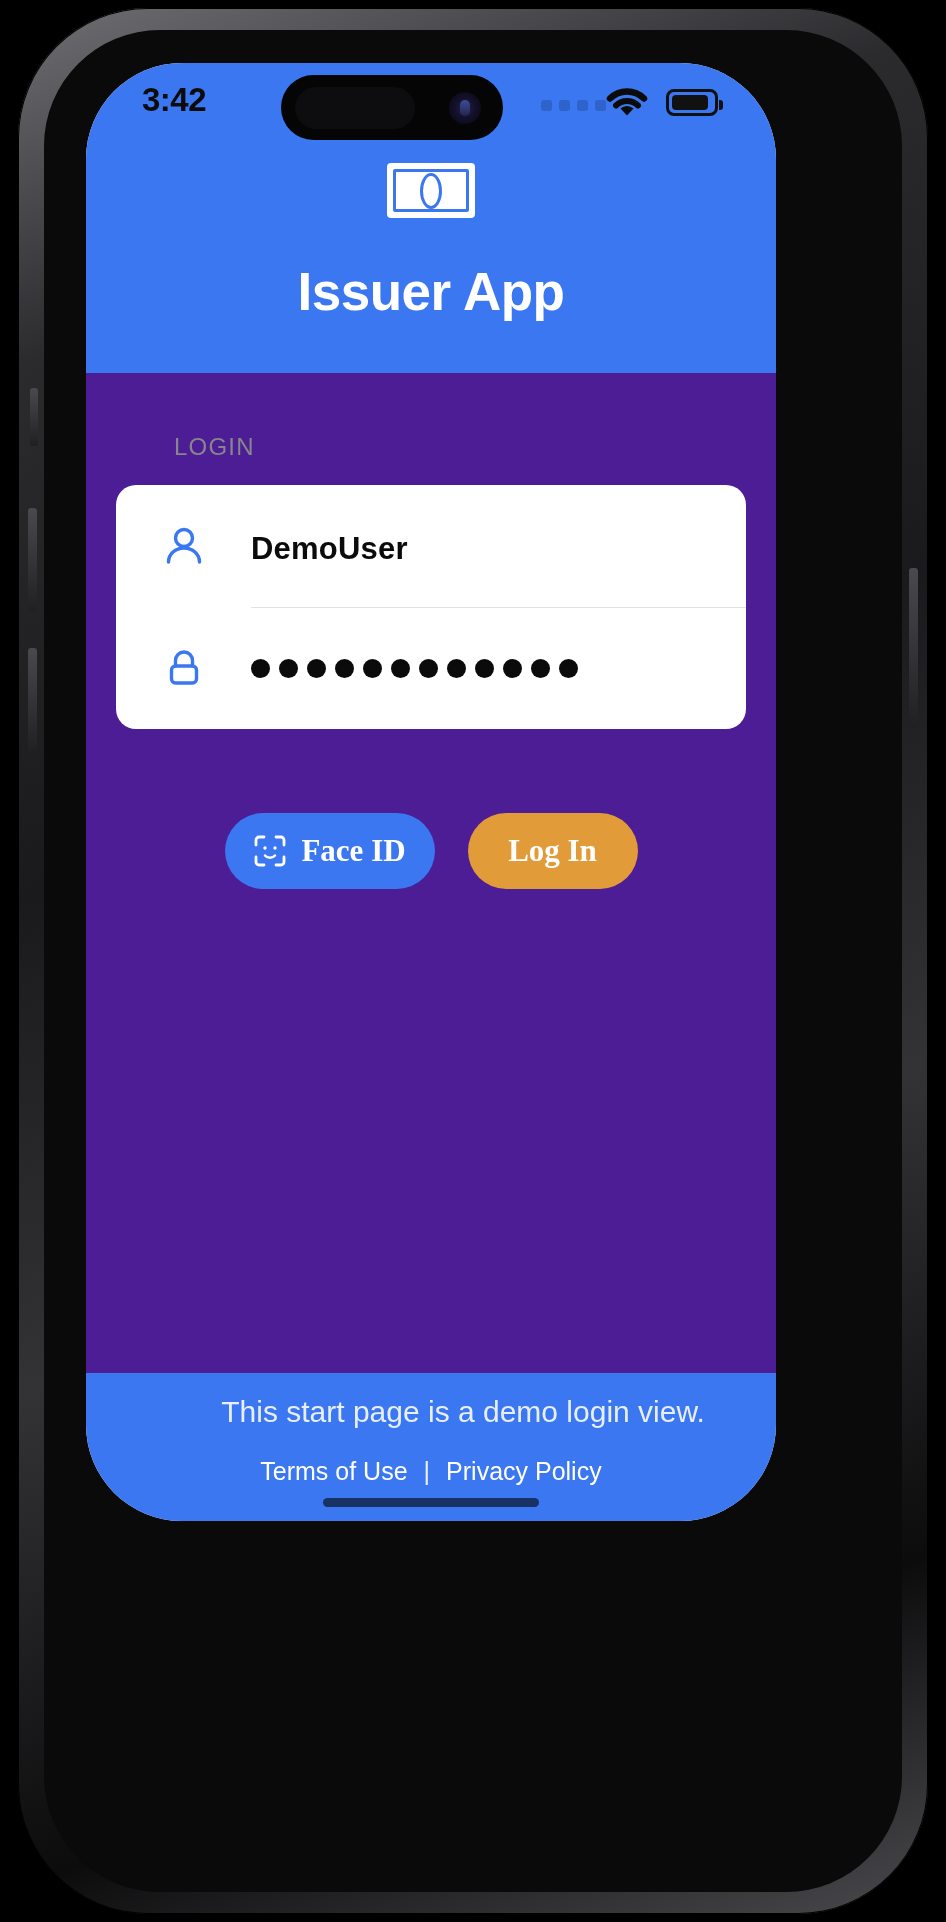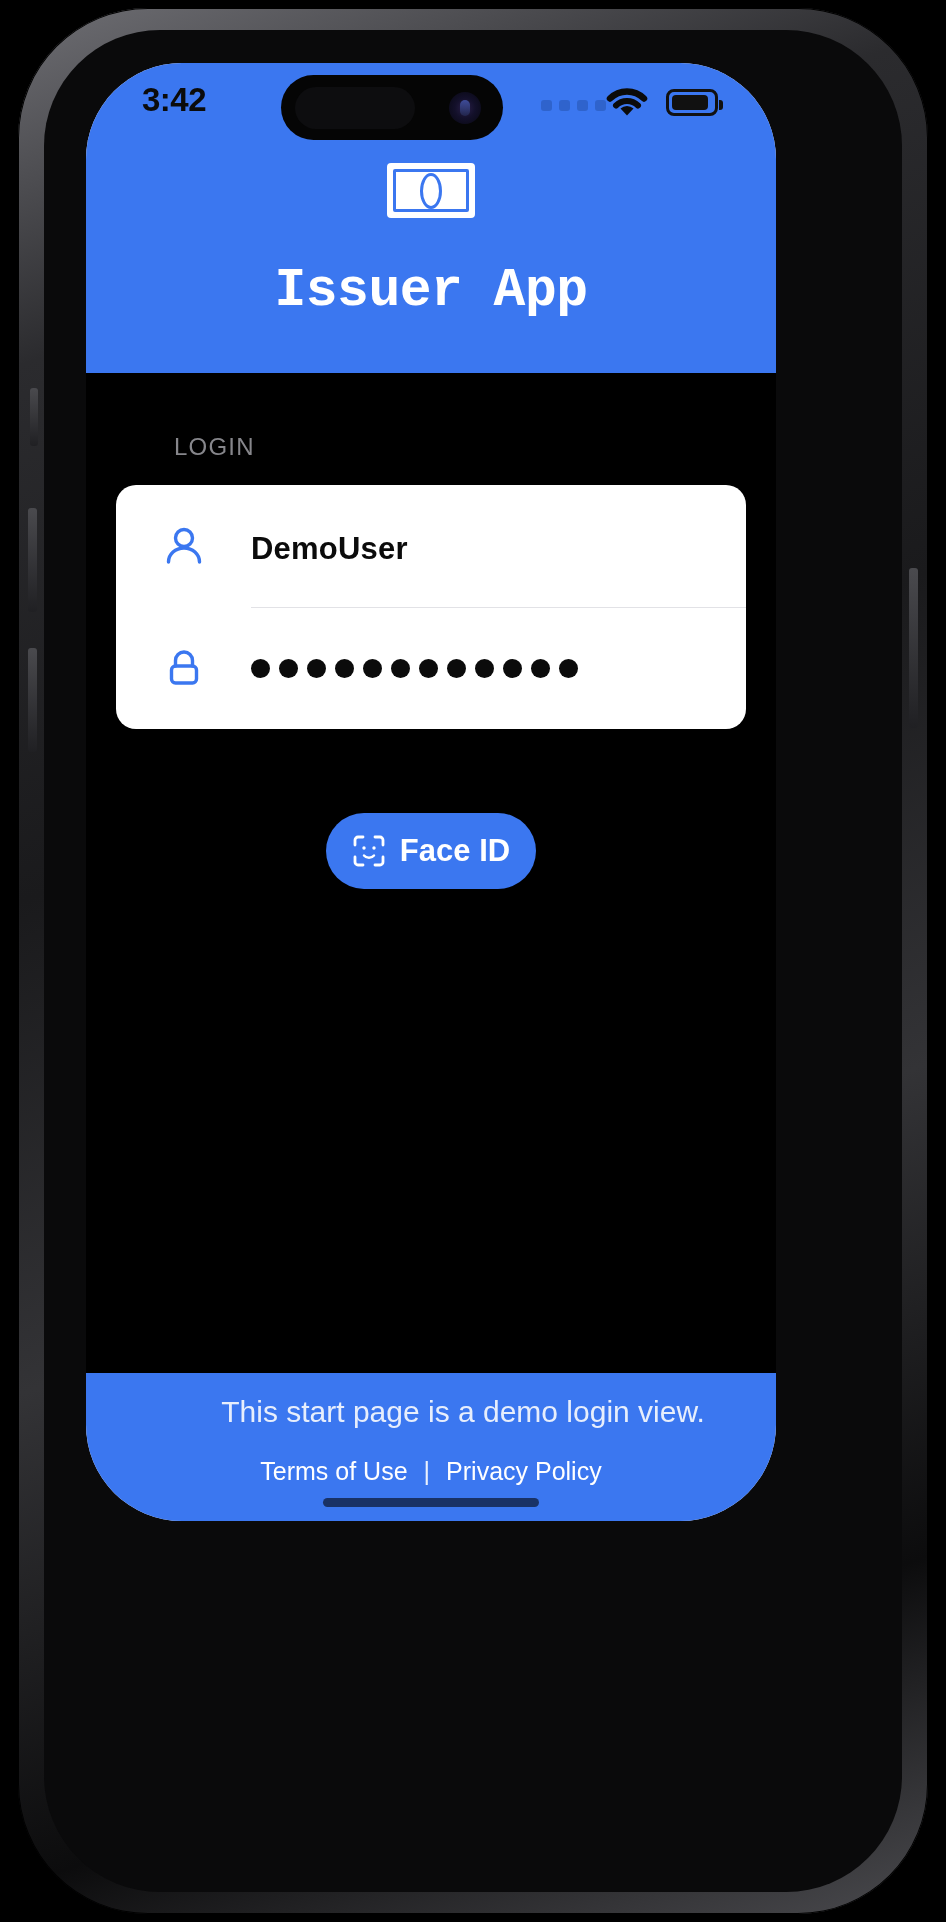--- a/index.html
+++ b/index.html
@@ -201,31 +201,30 @@
   .app-title {
     position: absolute;
     left: 0;
     top: 198px;
     width: 690px;
     text-align: center;
     color: #ffffff;
     font-size: 53px;
     font-weight: bold;
     letter-spacing: -0.5px;
-    font-family: Liberation Mono, monospace;
   }
 
   
   .body-area {
     position: absolute;
     left: 0;
     top: 310px;
     width: 724px;
     height: 1000px;
-    background: #000000;
+    background: #4c1d95;
   }
   .section-label {
     position: absolute;
     left: 88px;
     top: 60px;
     font-size: 24px;
     color: #86868b;
     letter-spacing: 1.2px;
   }
   .form-card {
@@ -294,21 +293,21 @@
     border-radius: 38px;
     display: flex;
     align-items: center;
     justify-content: center;
     gap: 14px;
     color: #ffffff;
     font-size: 31px;
     font-weight: bold;
     border: none;
     cursor: pointer;
-    font-family: Liberation Sans, sans-serif;
+    font-family: Liberation Serif, serif;
   }
   .btn-faceid {
     width: 210px;
     background: #3B77F0;
     padding-right: 6px;
   }
   .btn-login {
     width: 170px;
     background: #E29B39;
   }
@@ -479,20 +478,23 @@
                   <path d="M31 23 V28 A3 3 0 0 1 28 31 H23" stroke="#fff" stroke-width="2.8" fill="none" stroke-linecap="round"></path>
                   <path d="M11 31 H6 A3 3 0 0 1 3 28 V23" stroke="#fff" stroke-width="2.8" fill="none" stroke-linecap="round"></path>
                   <circle cx="12" cy="14" r="1.7" fill="#fff"></circle>
                   <circle cx="22" cy="14" r="1.7" fill="#fff"></circle>
                   <path d="M12 21.5 A6 5 0 0 0 22 21.5" stroke="#fff" stroke-width="2.4" fill="none" stroke-linecap="round"></path>
                 </svg>
               </span>
               <span>Face ID</span>
             </button>
 
+            <button class="btn btn-login">
+              <span>Log In</span>
+            </button>
           </div>
         </div>
 
         <div class="footer">
           <div class="footer-note">This start page is a demo login view.</div>
           <div class="footer-links">
             <a href="#">Terms of Use</a>
             <span class="sep">|</span>
             <a href="#">Privacy Policy</a>
           </div>

